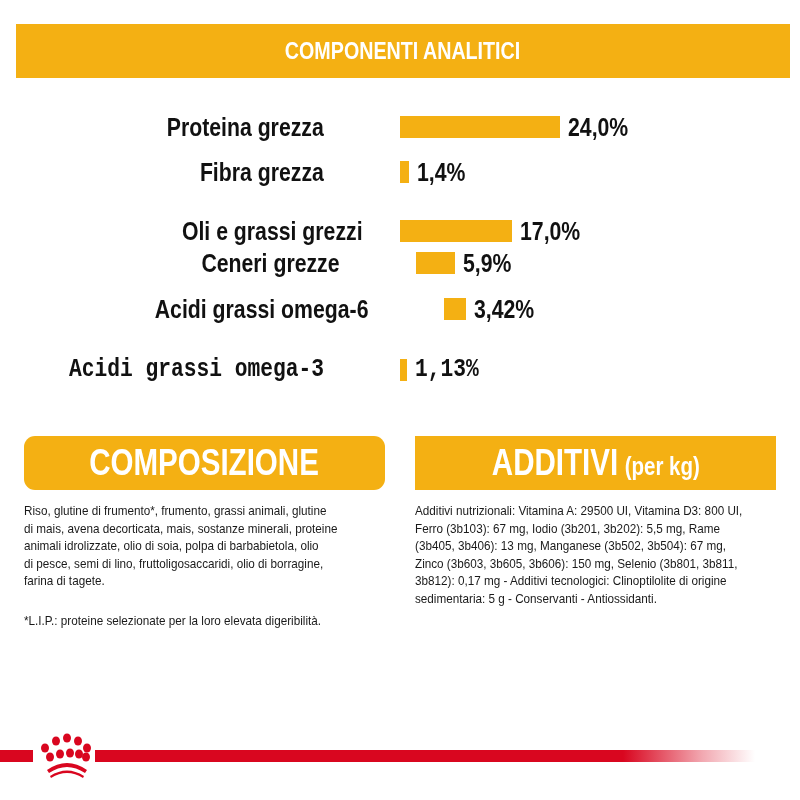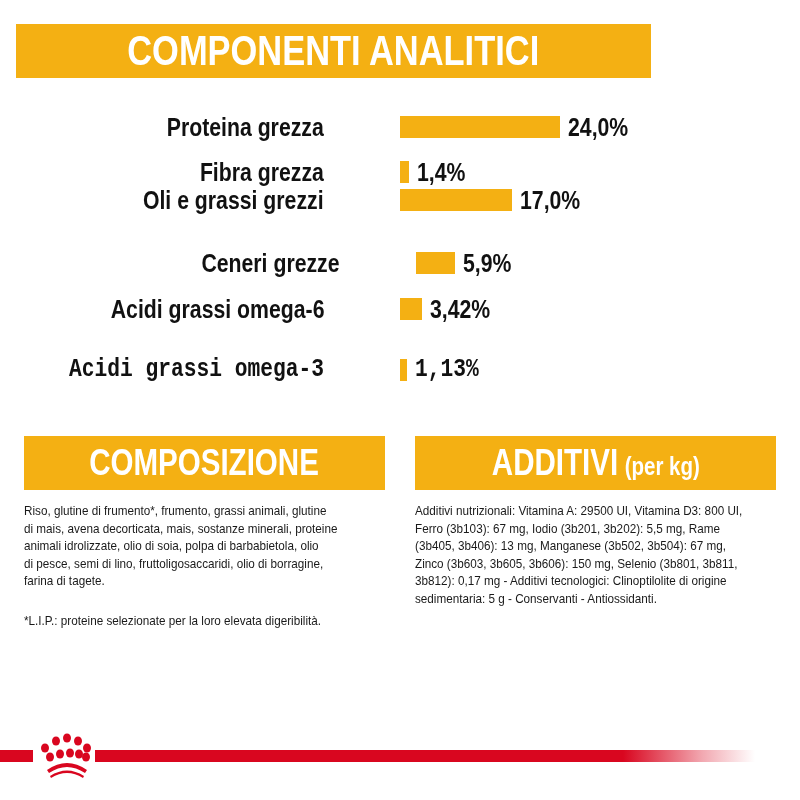--- a/index.html
+++ b/index.html
@@ -1,21 +1,21 @@
 <!DOCTYPE html>
 <html><head>
 <meta charset="utf-8">
 <style>
   html, body { margin: 0; padding: 0; background: #ffffff; }
   body { width: 800px; height: 800px; position: relative; overflow: hidden;
          font-family: "Liberation Sans", "DejaVu Sans", sans-serif; color: #111; }
   .banner { position: absolute; background: #f4b013; color: #fff; font-weight: bold;
             display: flex; align-items: center; justify-content: center; letter-spacing: 0px; }
-  .banner-top { left: 16px; top: 24px; width: 635px; height: 54px; font-size: 42px; justify-content: center; }
-  .banner-comp { left: 24px; top: 436px; width: 361px; height: 54px; font-size: 36px; }
+  .banner-top { left: 16px; top: 24px; width: 774px; height: 54px; font-size: 24px; justify-content: center; }
+  .banner-comp { left: 24px; top: 436px; width: 361px; height: 54px; font-size: 36px; border-radius: 11px; }
   .banner-add { left: 415px; top: 436px; width: 361px; height: 54px; font-size: 36px; }
   .banner-add .small { font-size: 25px; margin-left: 8px; margin-top: 6px; }
   .condensed { transform: scaleX(0.82); display: inline-block; white-space: nowrap; }
   .chart-row { position: absolute; left: 0; width: 740px; height: 40px; }
   .row-label { position: absolute; right: 416px; top: 0; height: 40px; line-height: 40px;
                font-size: 25px; font-weight: bold; white-space: nowrap; text-align: right;
                transform: scaleX(0.85); transform-origin: right center; }
   .row-bar { position: absolute; left: 400px; top: 9px; height: 22px; background: #f4b013; }
   .row-value { position: absolute; top: 0; height: 40px; line-height: 40px; font-size: 25px;
                font-weight: bold; white-space: nowrap; transform: scaleX(0.85); transform-origin: left center; }
@@ -40,31 +40,31 @@
     <div class="chart-row" style="top: 107px;">
       <div class="row-label">Proteina grezza</div>
       <div class="row-bar" style="width: 160px;"></div>
       <div class="row-value" style="left: 568px;">24,0%</div>
     </div>
     <div class="chart-row" style="top: 152px;">
       <div class="row-label">Fibra grezza</div>
       <div class="row-bar" style="width: 9px;"></div>
       <div class="row-value" style="left: 417px;">1,4%</div>
     </div>
-    <div class="chart-row" style="top: 180px;">
+    <div class="chart-row" style="top: 211px; padding-left: 39px;">
       <div class="row-label">Oli e grassi grezzi</div>
       <div class="row-bar" style="width: 112px;"></div>
       <div class="row-value" style="left: 520px;">17,0%</div>
     </div>
     <div class="chart-row" style="top: 243px; margin-left: 16px;">
       <div class="row-label">Ceneri grezze</div>
       <div class="row-bar" style="width: 39px;"></div>
       <div class="row-value" style="left: 447px;">5,9%</div>
     </div>
-    <div class="chart-row" style="top: 289px;">
+    <div class="chart-row" style="top: 289px; margin-left: 44px;">
       <div class="row-label">Acidi grassi omega-6</div>
       <div class="row-bar" style="width: 22px;"></div>
       <div class="row-value" style="left: 430px;">3,42%</div>
     </div>
     <div class="chart-row" style="top: 350px; font-family: Liberation Mono, monospace;">
       <div class="row-label">Acidi grassi omega-3</div>
       <div class="row-bar" style="width: 7px;"></div>
       <div class="row-value" style="left: 415px;">1,13%</div>
     </div>
   </div>

